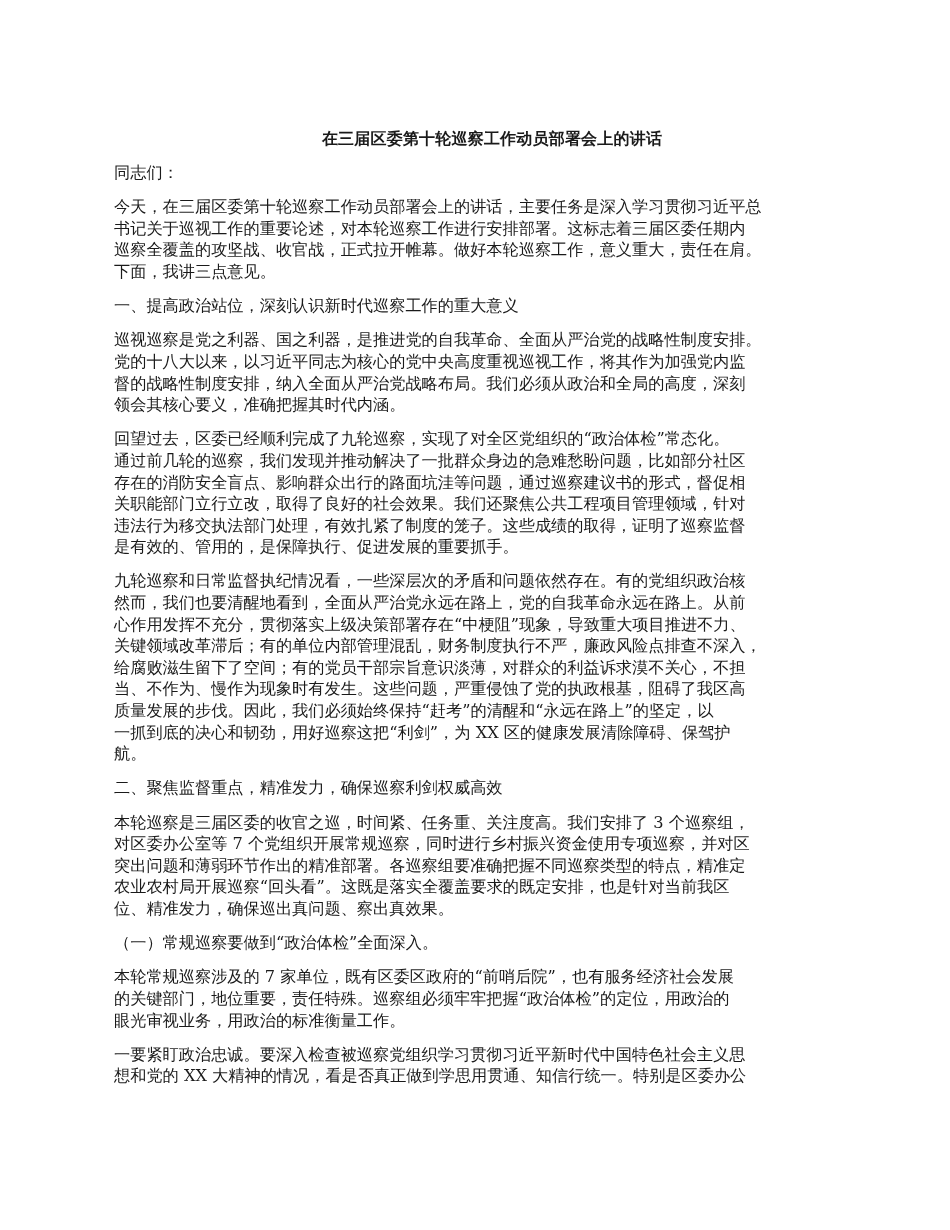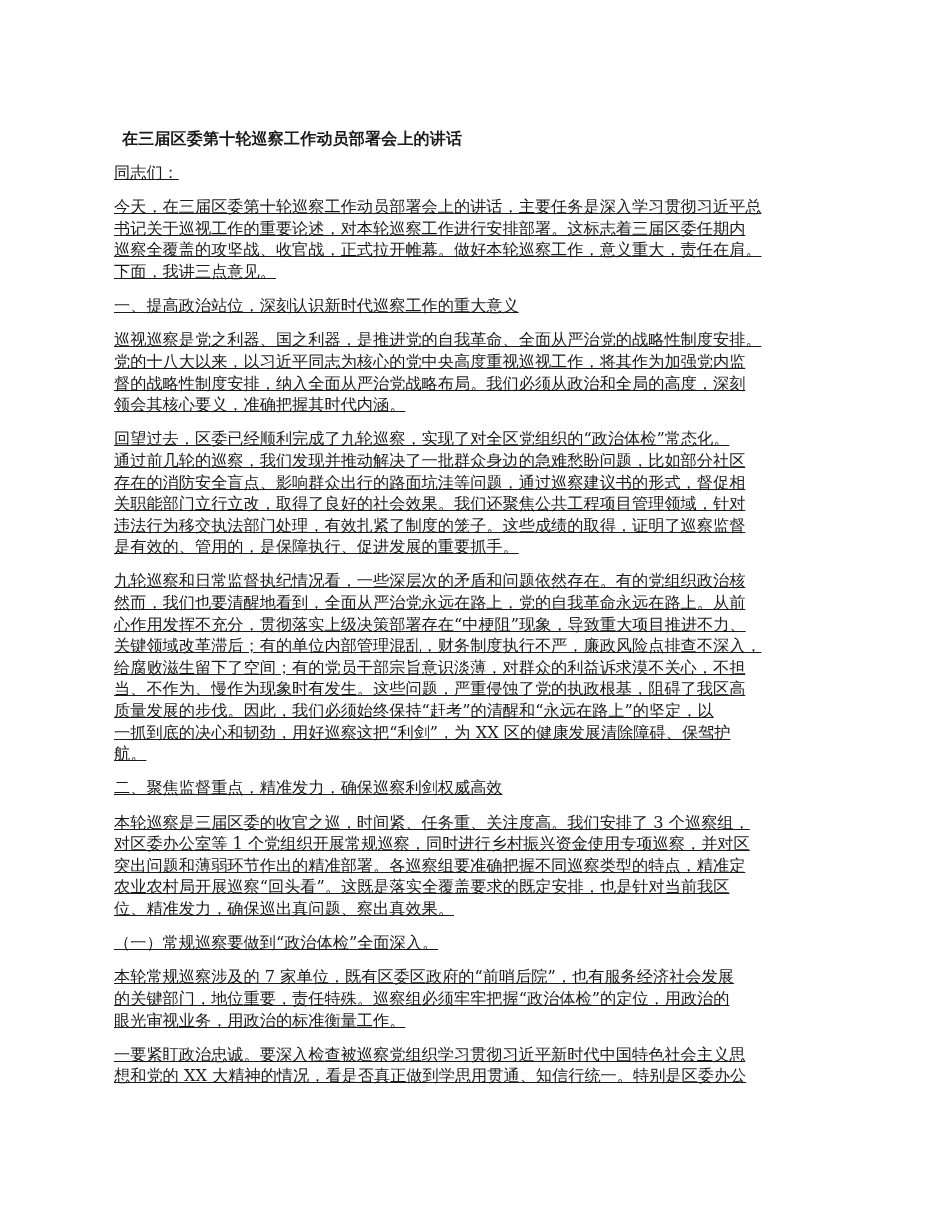--- a/index.html
+++ b/index.html
@@ -1,19 +1,19 @@
 <!DOCTYPE html>
 <html><head>
 <meta charset="utf-8">
 <style>
   html, body { margin: 0; padding: 0; background: #ffffff; }
   body { width: 950px; height: 1230px; position: relative; overflow: hidden; }
   .page { position: absolute; left: 114px; top: 128px; width: 740px; color: #1a1a1a; }
-  .title { font-family: "DejaVu Sans", sans-serif; font-weight: bold; font-size: 16px; line-height: 22px; margin: 0 0 12px 8px; letter-spacing: 0.2px; }
-  .para { font-family: "DejaVu Serif", serif; font-size: 16.2px; line-height: 21.6px; margin: 0 0 12.6px 0; text-decoration: underline; }
+  .title { font-family: "DejaVu Sans", sans-serif; font-weight: bold; font-size: 16px; line-height: 22px; margin: 0 0 12px 16px; letter-spacing: 0.2px; text-align: center; }
+  .para { font-family: "DejaVu Serif", serif; font-size: 16.2px; line-height: 21.6px; margin: 0 0 12.6px 0; }
   .line { display: block; white-space: nowrap; }
 </style>
 </head>
 <body>
 
 <div class="page">
   <div class="title">在三届区委第十轮巡察工作动员部署会上的讲话</div>
   <div id="paras">
       <div class="para">
         <span class="line">同志们：</span>
@@ -50,21 +50,21 @@
         <span class="line">当、不作为、慢作为现象时有发生。这些问题，严重侵蚀了党的执政根基，阻碍了我区高</span>
         <span class="line">质量发展的步伐。因此，我们必须始终保持“赶考”的清醒和“永远在路上”的坚定，以</span>
         <span class="line">一抓到底的决心和韧劲，用好巡察这把“利剑”，为 XX 区的健康发展清除障碍、保驾护</span>
         <span class="line">航。</span>
       </div>
       <div class="para">
         <span class="line">二、聚焦监督重点，精准发力，确保巡察利剑权威高效</span>
       </div>
       <div class="para">
         <span class="line">本轮巡察是三届区委的收官之巡，时间紧、任务重、关注度高。我们安排了 3 个巡察组，</span>
-        <span class="line">对区委办公室等 1 个党组织开展常规巡察，同时进行乡村振兴资金使用专项巡察，并对区</span>
+        <span class="line">对区委办公室等 7 个党组织开展常规巡察，同时进行乡村振兴资金使用专项巡察，并对区</span>
         <span class="line">突出问题和薄弱环节作出的精准部署。各巡察组要准确把握不同巡察类型的特点，精准定</span>
         <span class="line">农业农村局开展巡察“回头看”。这既是落实全覆盖要求的既定安排，也是针对当前我区</span>
         <span class="line">位、精准发力，确保巡出真问题、察出真效果。</span>
       </div>
       <div class="para">
         <span class="line">（一）常规巡察要做到“政治体检”全面深入。</span>
       </div>
       <div class="para">
         <span class="line">本轮常规巡察涉及的 7 家单位，既有区委区政府的“前哨后院”，也有服务经济社会发展</span>
         <span class="line">的关键部门，地位重要，责任特殊。巡察组必须牢牢把握“政治体检”的定位，用政治的</span>

